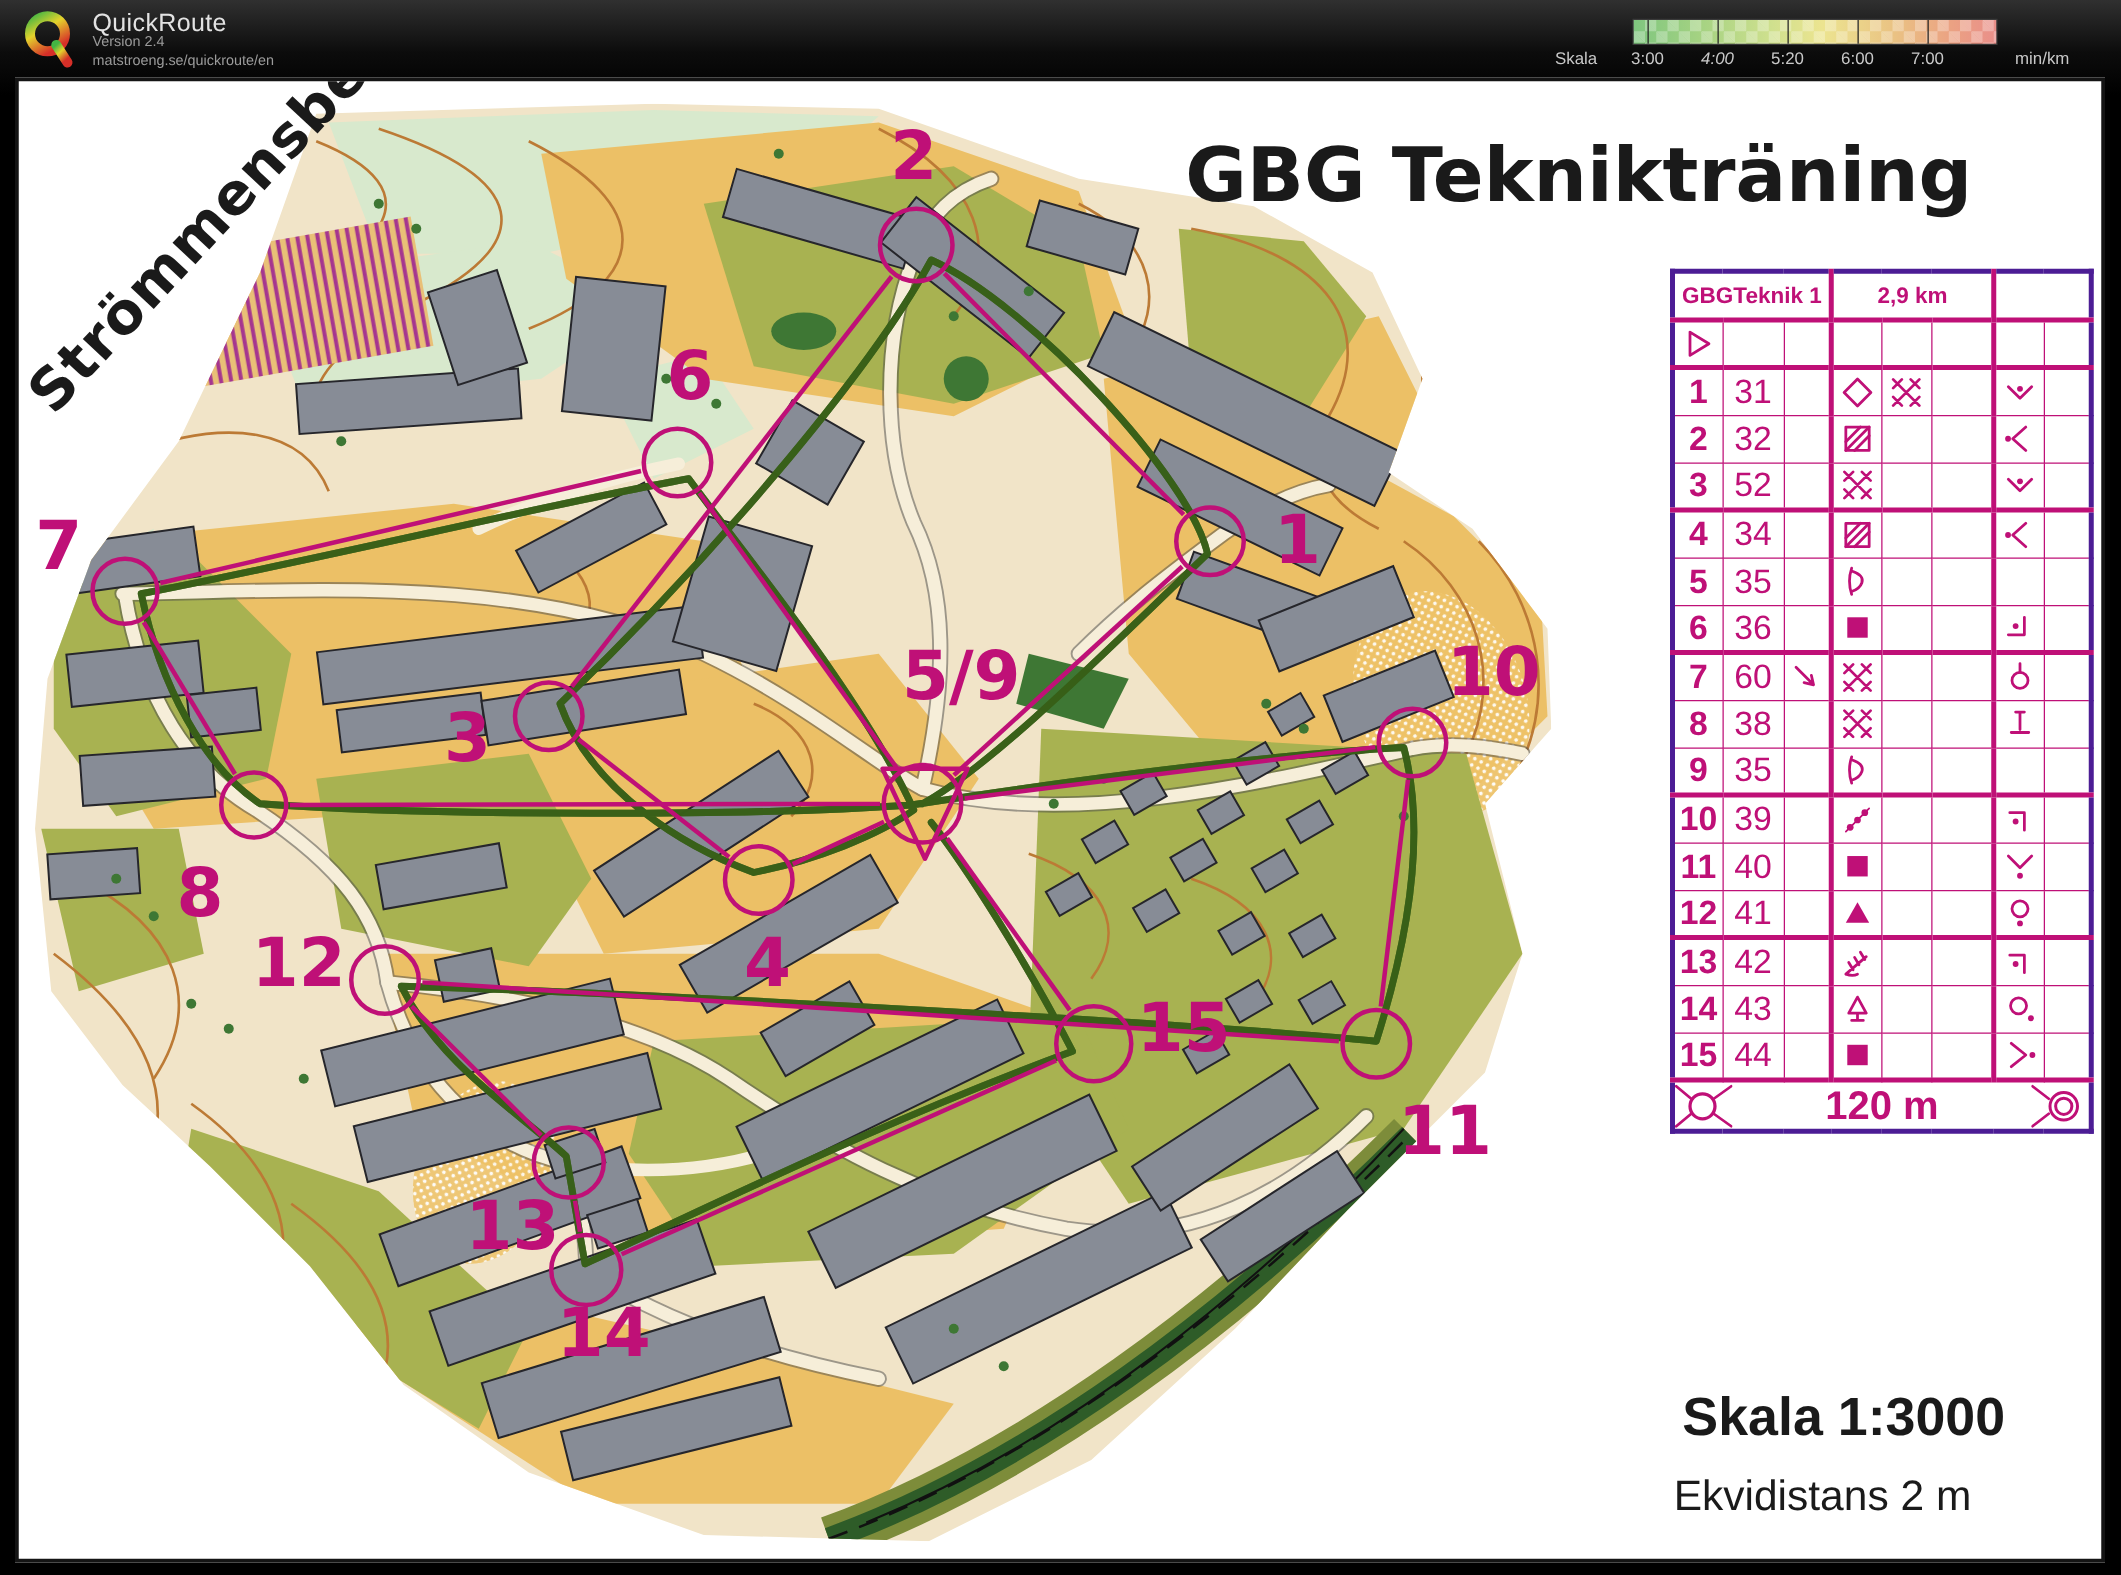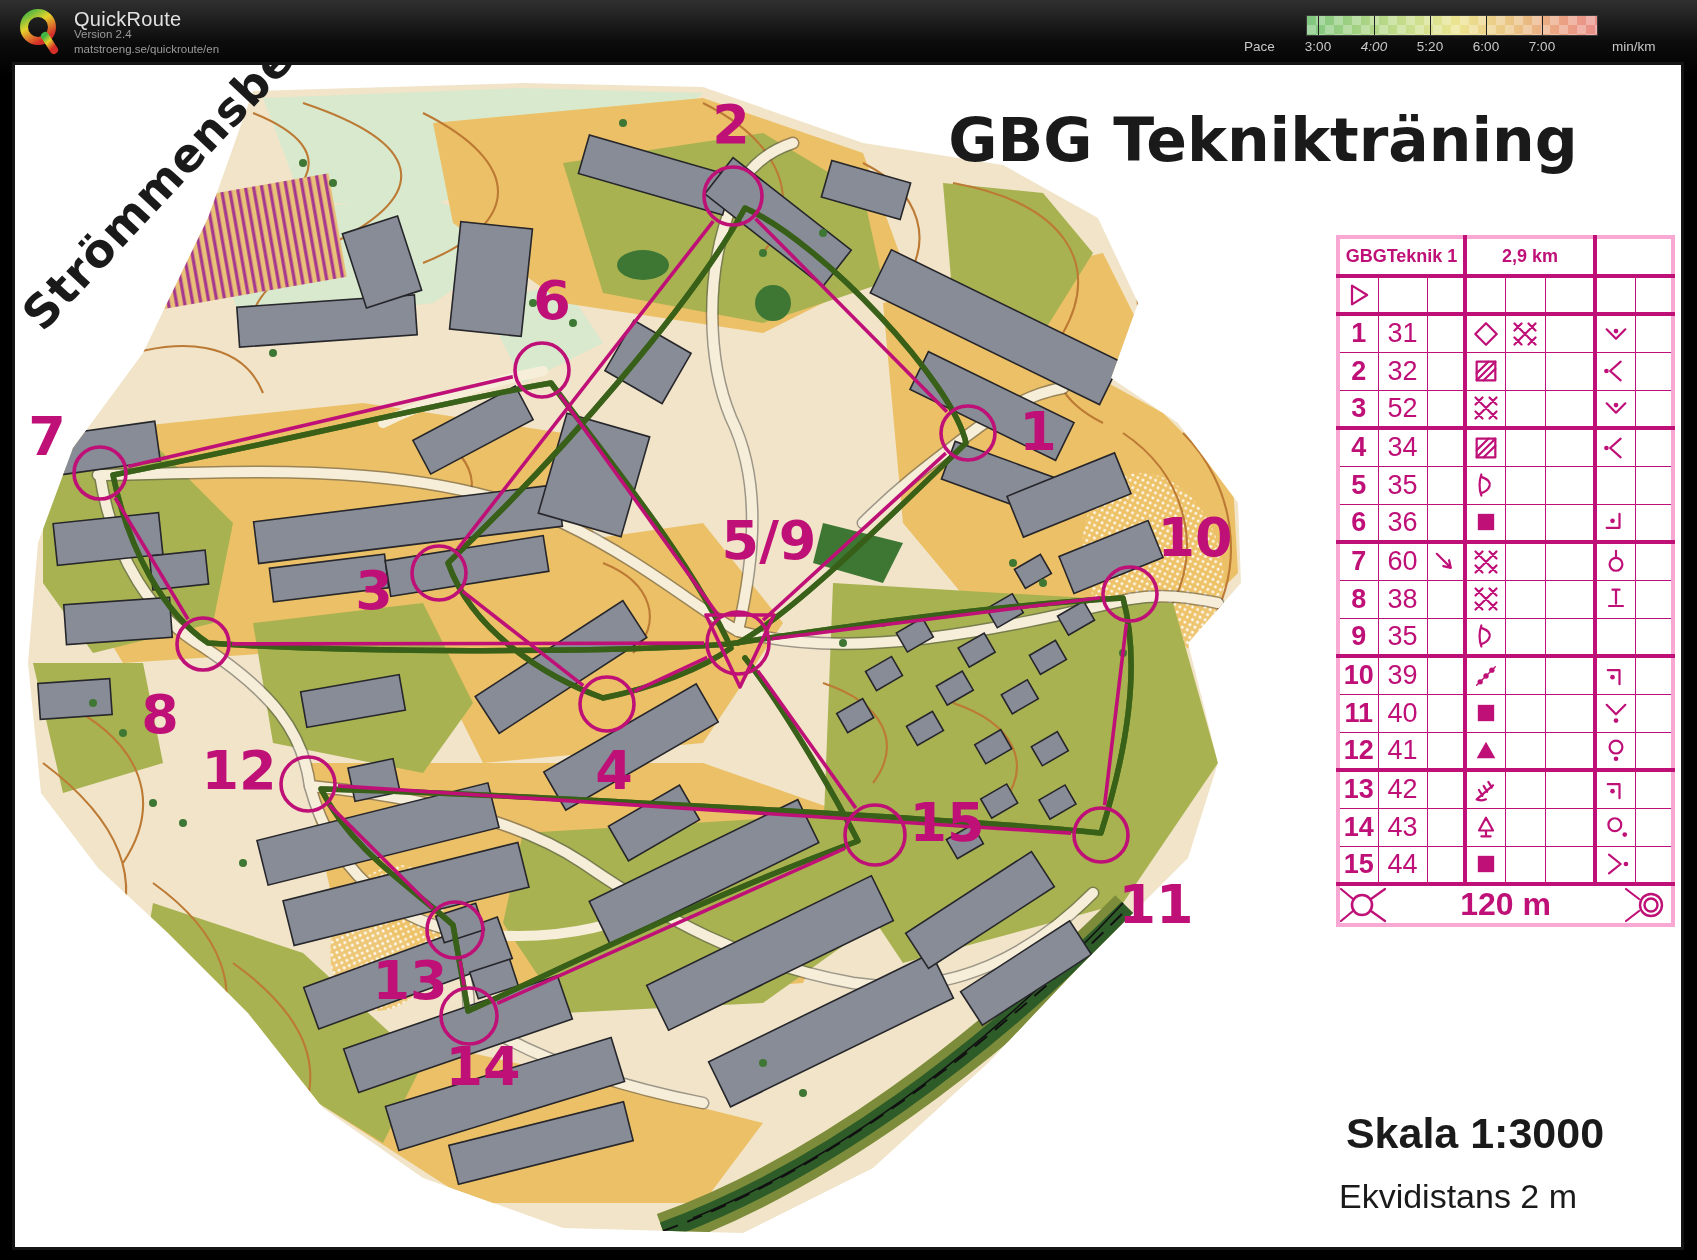--- a/index.html
+++ b/index.html
@@ -36,21 +36,21 @@
   .card .cA{width:40px;font-size:27px;font-weight:bold;}
   .card .cB{width:49px;font-size:27px;}
   .card .cC{width:38px;}
   .card .cD{width:40px;}
   .card .cE{width:40px;}
   .card .cF{width:50px;}
   .card .cG{width:40px;}
   .card .cH{width:38px;}
   .card .thickL{border-left-width:4px;}
   .card tr.thickT td{border-top-width:4px;}
-  .card table, .card{border:4px solid #f9a8d4;margin-top:20px;}
+  .card table, .card{border:4px solid #4c1d95;}
   .csym{width:28px;height:28px;display:block;margin:0 auto;stroke:#bf1077;fill:none;
         stroke-width:1.9;stroke-linecap:round;stroke-linejoin:round;}
   .csym .f{fill:#bf1077;stroke:none;}
   .foot-flex{display:flex;align-items:center;justify-content:space-between;height:100%;}
   .foot-txt{flex:1;text-align:center;font-size:32px;font-weight:bold;}
 </style>
 </head>
 <body>
 
 <div class="page">
@@ -64,21 +64,21 @@
           <stop offset="1" stop-color="#d62f28"></stop>
         </linearGradient>
       </defs>
       <circle cx="24" cy="21" r="14" fill="none" stroke="url(#qg)" stroke-width="8"></circle>
       <line x1="31" y1="30" x2="40" y2="44" stroke="url(#qg)" stroke-width="8" stroke-linecap="round"></line>
     </svg>
     <div class="apptitle">QuickRoute</div>
     <div class="appver">Version 2.4</div>
     <div class="appurl">matstroeng.se/quickroute/en</div>
 
-    <div class="pace-word">Pace</div>
+    <div class="pace-word">Skala</div>
     <div class="legend-bar"></div>
     <div id="tickwrap">
         <div class="legend-tick" style="left: 1318px;"></div>
         <div class="legend-ticklabel" style="left: 1318px;">3:00</div>
         <div class="legend-tick" style="left: 1374px;"></div>
         <div class="legend-ticklabel" style="left: 1374px; font-style: italic;">4:00</div>
         <div class="legend-tick" style="left: 1430px;"></div>
         <div class="legend-ticklabel" style="left: 1430px;">5:20</div>
         <div class="legend-tick" style="left: 1486px;"></div>
         <div class="legend-ticklabel" style="left: 1486px;">6:00</div>

